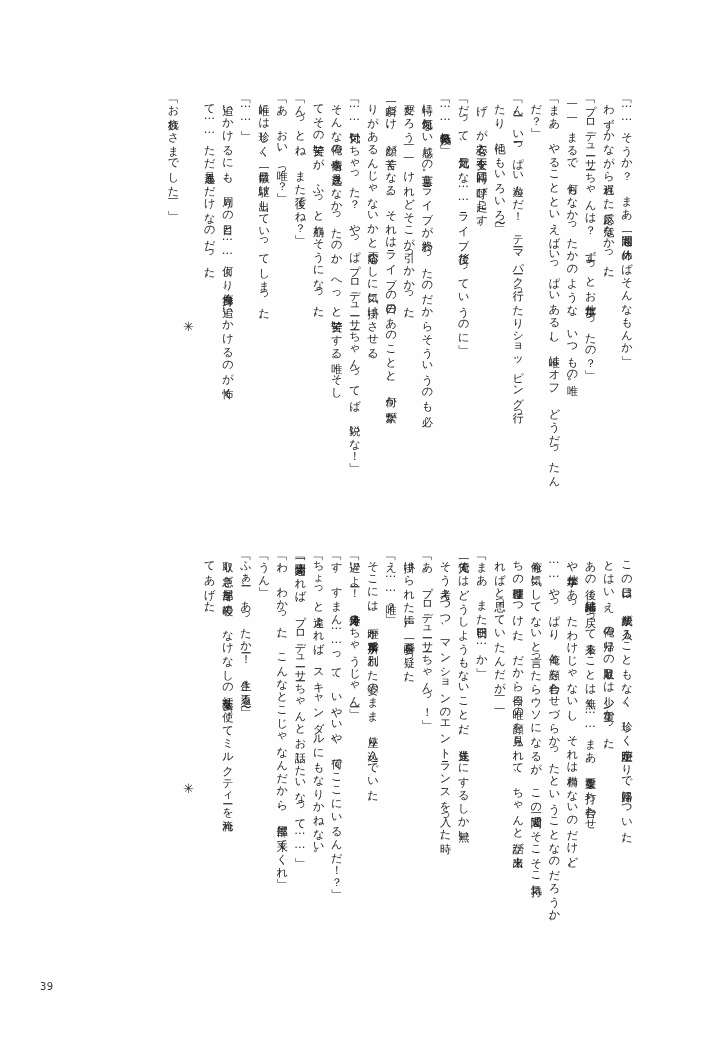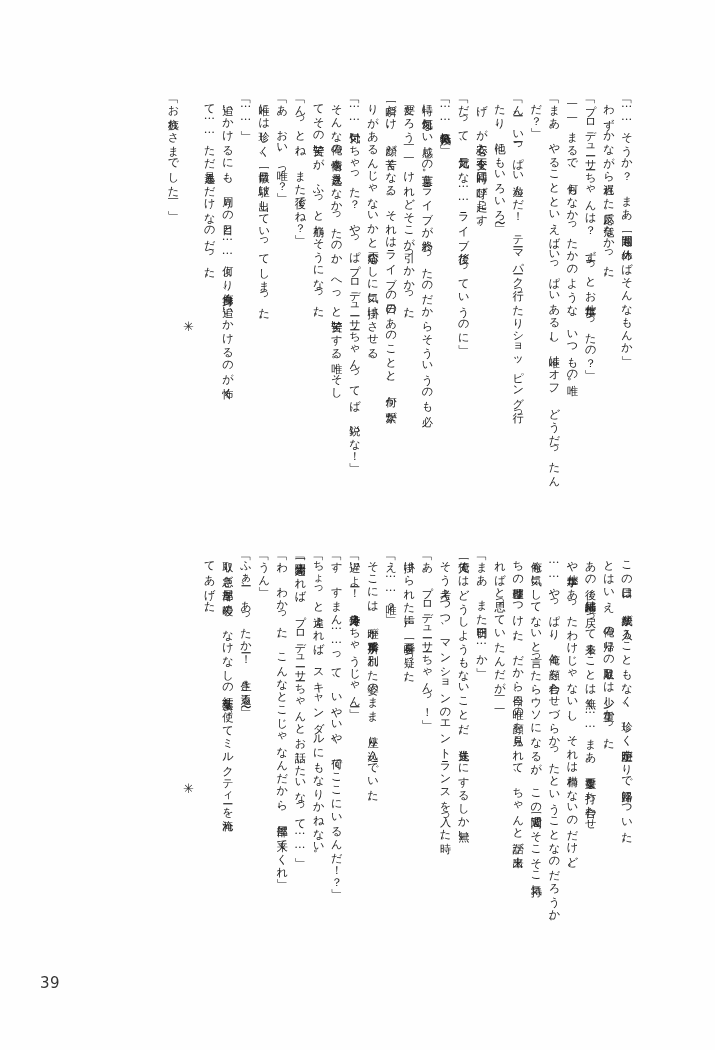--- a/index.html
+++ b/index.html
@@ -63,21 +63,21 @@
   }
   #sep-top  { top: 320px; left: 183px; }
   #sep-bottom { top: 782px; left: 183px; }
 
   
   #page-number {
     position: absolute;
     left: 40px;
     bottom: 58px;
     font-family: "DejaVu Sans", "Liberation Sans", sans-serif;
-    font-size: 15px;
+    font-size: 10px;
     color: #333;
     letter-spacing: 0.5px;
   }
 </style>
 </head>
 <body>
 
 <div id="page">
 
   <div class="vblock" id="block-top">

